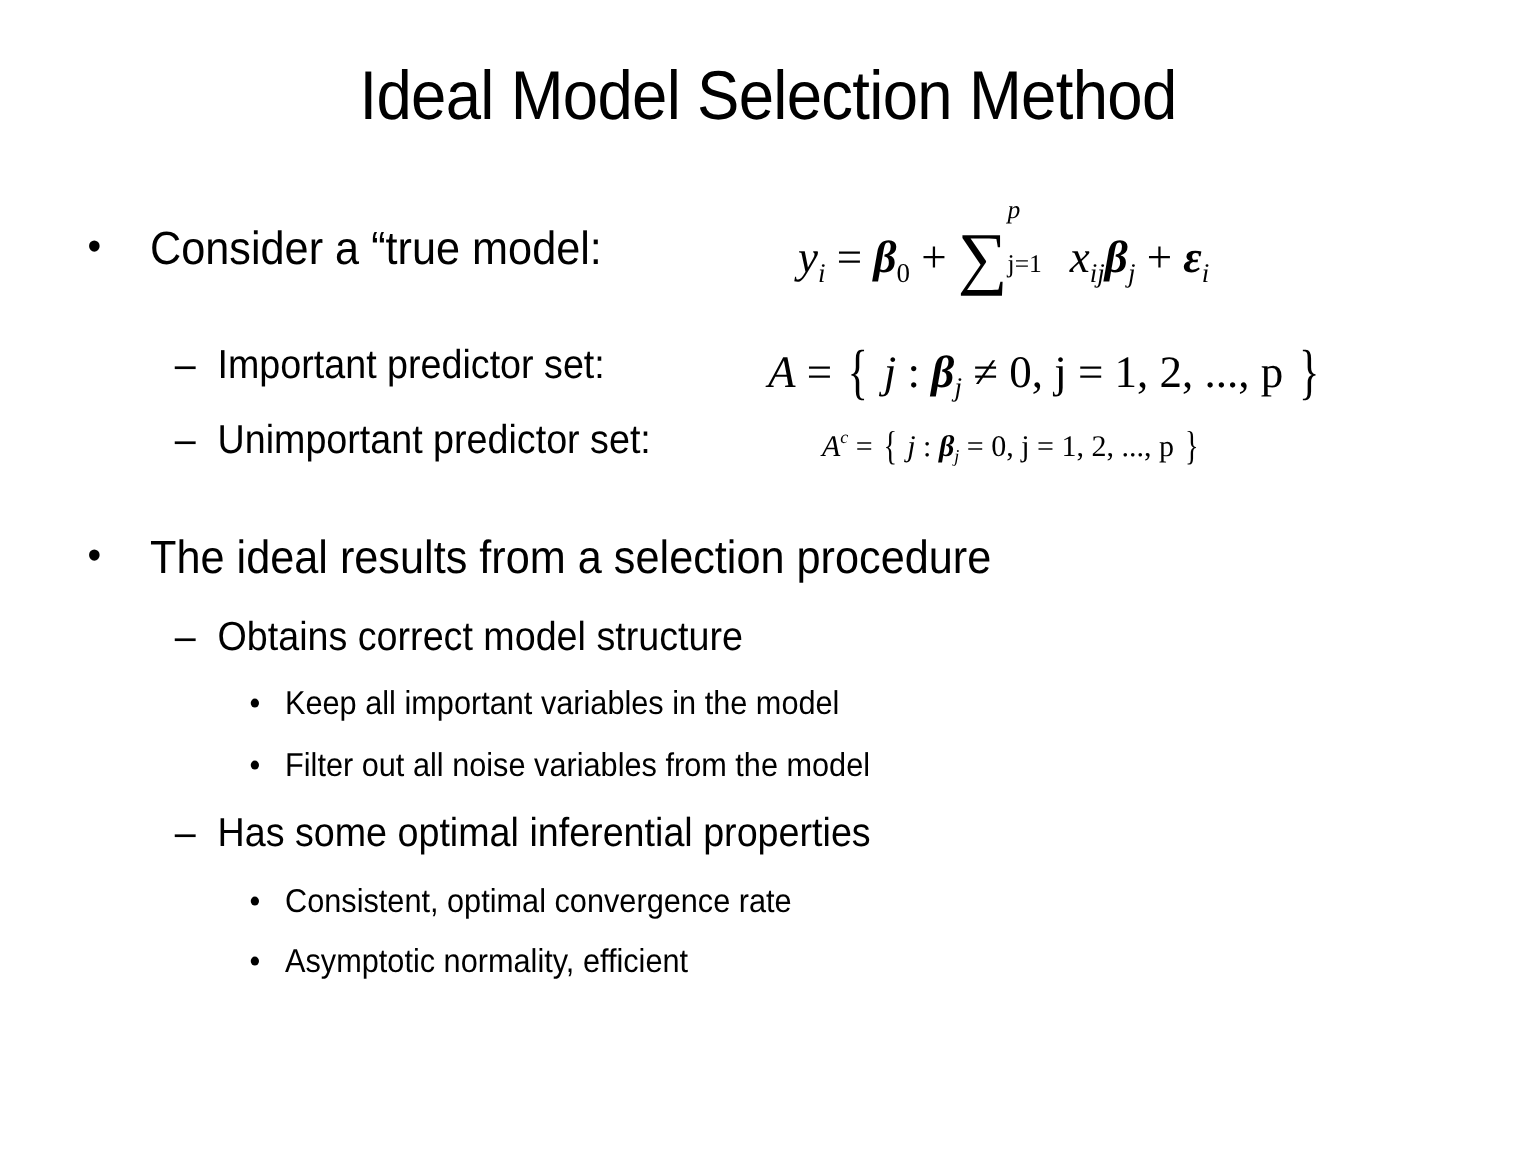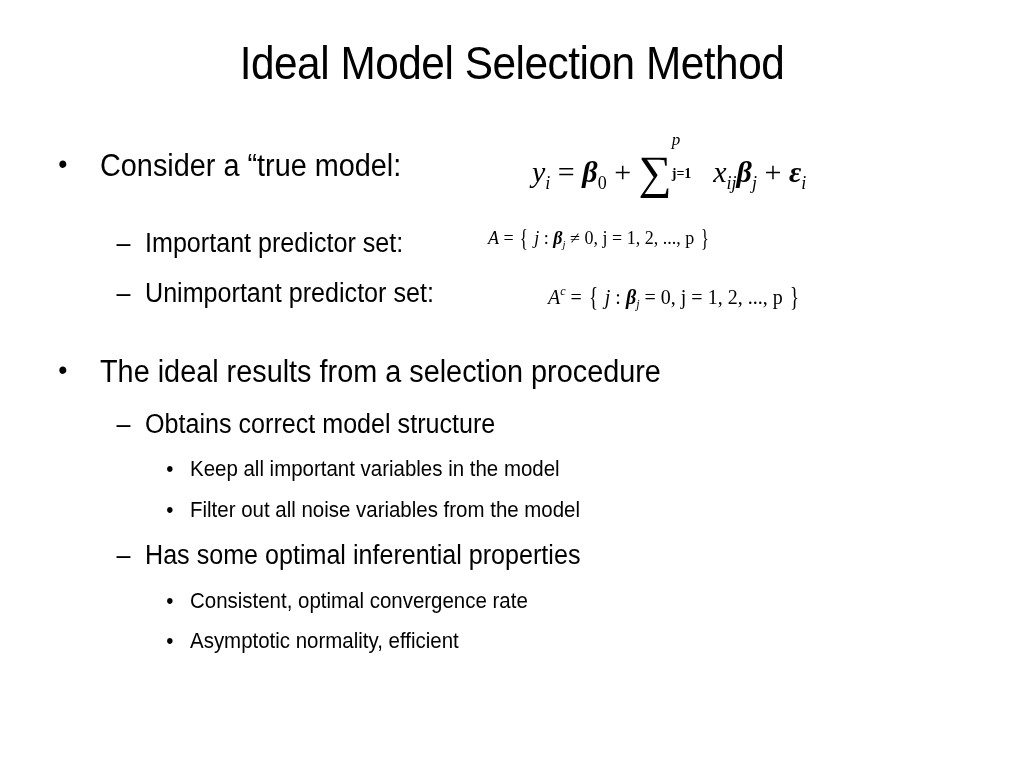--- a/index.html
+++ b/index.html
@@ -12,21 +12,21 @@
   .bullet { position:absolute; }
   .math { position:absolute; white-space:nowrap; font-family:"Liberation Serif", "DejaVu Serif", serif; }
   .math i { font-style:italic; }
   .math b { font-weight:bold; font-style:italic; }
   .sub { font-size:0.6em; vertical-align:-0.35em; font-style:italic; }
   .sup { font-size:0.6em; vertical-align:0.7em; font-style:italic; }
   .brace { font-size:1.35em; vertical-align:-0.08em; font-weight:normal; transform:scaleX(0.7); display:inline-block; }
   .sigma { font-size:1.55em; vertical-align:-0.12em; display:inline-block; }
   .limits { display:inline-block; position:relative; width:34px; height:1em; vertical-align:top; }
   .limits .up { position:absolute; left:0; top:-16px; font-size:17px; font-style:italic; }
-  .limits .lo { position:absolute; left:0; top:20px; font-size:14px;font-weight:bold; }
+  .limits .lo { position:absolute; left:0; top:20px; font-size:17px; }
 </style>
 </head>
 <body>
 
 <div>
   <div class="title">Ideal Model Selection Method</div>
 
   <span class="bullet l1" style="left:58px; top:148px; font-size:28px;">•</span>
   <div class="line l1" style="left:100px; top:148px;">Consider a “true model:</div>
 
@@ -37,21 +37,21 @@
     <span>+</span>
     <span class="sigma">∑</span><span class="limits"><span class="up">p</span><span class="lo">j=1</span></span>
     <i>x</i><span class="sub">ij</span><b>β</b><span class="sub">j</span>
     <span>+</span>
     <b>ε</b><span class="sub">i</span>
   </div>
 
   <span class="bullet l2" style="left:116px; top:228px;">–</span>
   <div class="line l2" style="left:145px; top:228px;">Important predictor set:</div>
 
-  <div class="math" style="left:488px; top:224px; font-size:18px;">
+  <div class="math" style="left:512px; top:224px; font-size:30px;">
     <i>A</i>
     <span>=</span>
     <span class="brace">{</span>
     <i>j</i>
     <span>:</span>
     <b>β</b><span class="sub">j</span>
     <span>≠</span>
     <span>0, j = 1, 2, ..., p</span>
     <span class="brace">}</span>
   </div>

